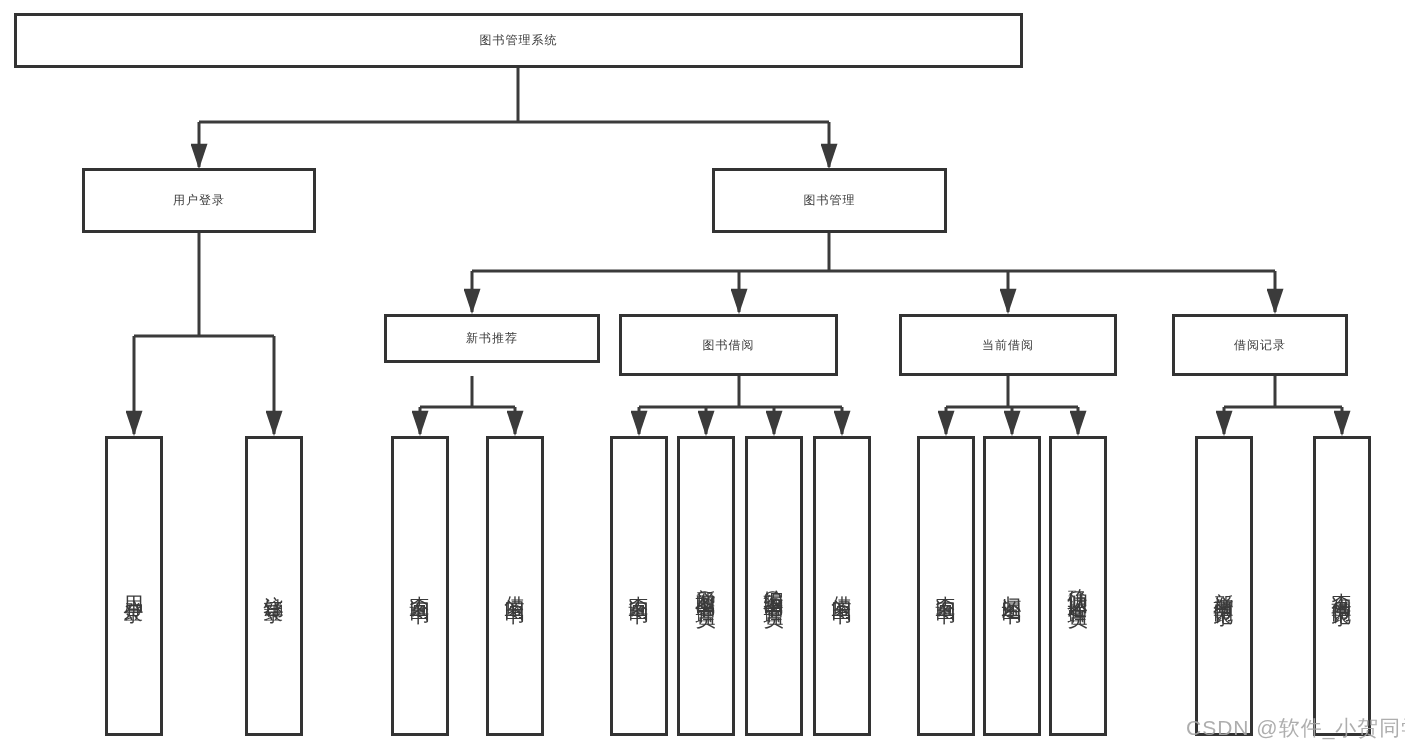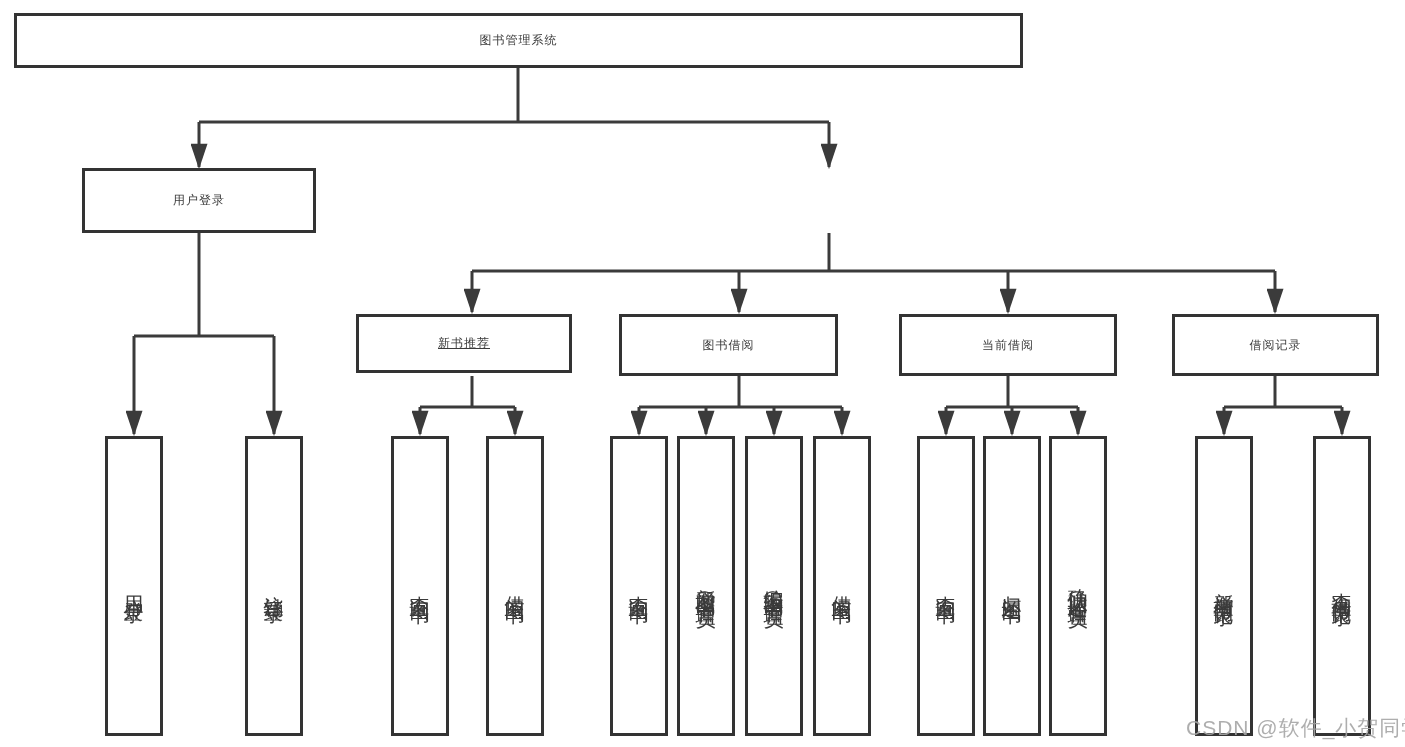--- a/index.html
+++ b/index.html
@@ -97,25 +97,26 @@
 
     <path d="M1275,376 V407"></path>
     <path d="M1224,407 H1342"></path>
     <path d="M1224,407 V434" marker-end="url(#ah)"></path>
     <path d="M1342,407 V434" marker-end="url(#ah)"></path>
   </svg>
 
   <div class="node" style="left:14px;top:13px;width:1009px;height:55px;">图书管理系统</div>
 
   <div class="node" style="left:82px;top:168px;width:234px;height:65px;">用户登录</div>
+  <div class="node" style="left:712px;top:168px;width:235px;height:65px;">图书管理</div>
 
-  <div class="node" style="left:356px;top:314px;width:216px;height:59px;text-decoration:underline;">新书推荐</div>
+  <div class="node" style="left:384px;top:314px;width:216px;height:49px;">新书推荐</div>
   <div class="node" style="left:619px;top:314px;width:219px;height:62px;">图书借阅</div>
   <div class="node" style="left:899px;top:314px;width:218px;height:62px;">当前借阅</div>
-  <div class="node" style="left:1172px;top:314px;width:207px;height:62px;">借阅记录</div>
+  <div class="node" style="left:1172px;top:314px;width:176px;height:62px;">借阅记录</div>
 
   <div class="node leaf" style="left:105px;top:436px;width:58px;height:300px;">用户登录</div>
   <div class="node leaf" style="left:245px;top:436px;width:58px;height:300px;">注销登录</div>
 
   <div class="node leaf" style="left:391px;top:436px;width:58px;height:300px;">查询图书</div>
   <div class="node leaf" style="left:486px;top:436px;width:58px;height:300px;">借阅图书</div>
 
   <div class="node leaf" style="left:610px;top:436px;width:58px;height:300px;">查询图书</div>
   <div class="node leaf" style="left:677px;top:436px;width:58px;height:300px;">新增图书（管理员）</div>
   <div class="node leaf" style="left:745px;top:436px;width:58px;height:300px;">编辑图书（管理员）</div>

